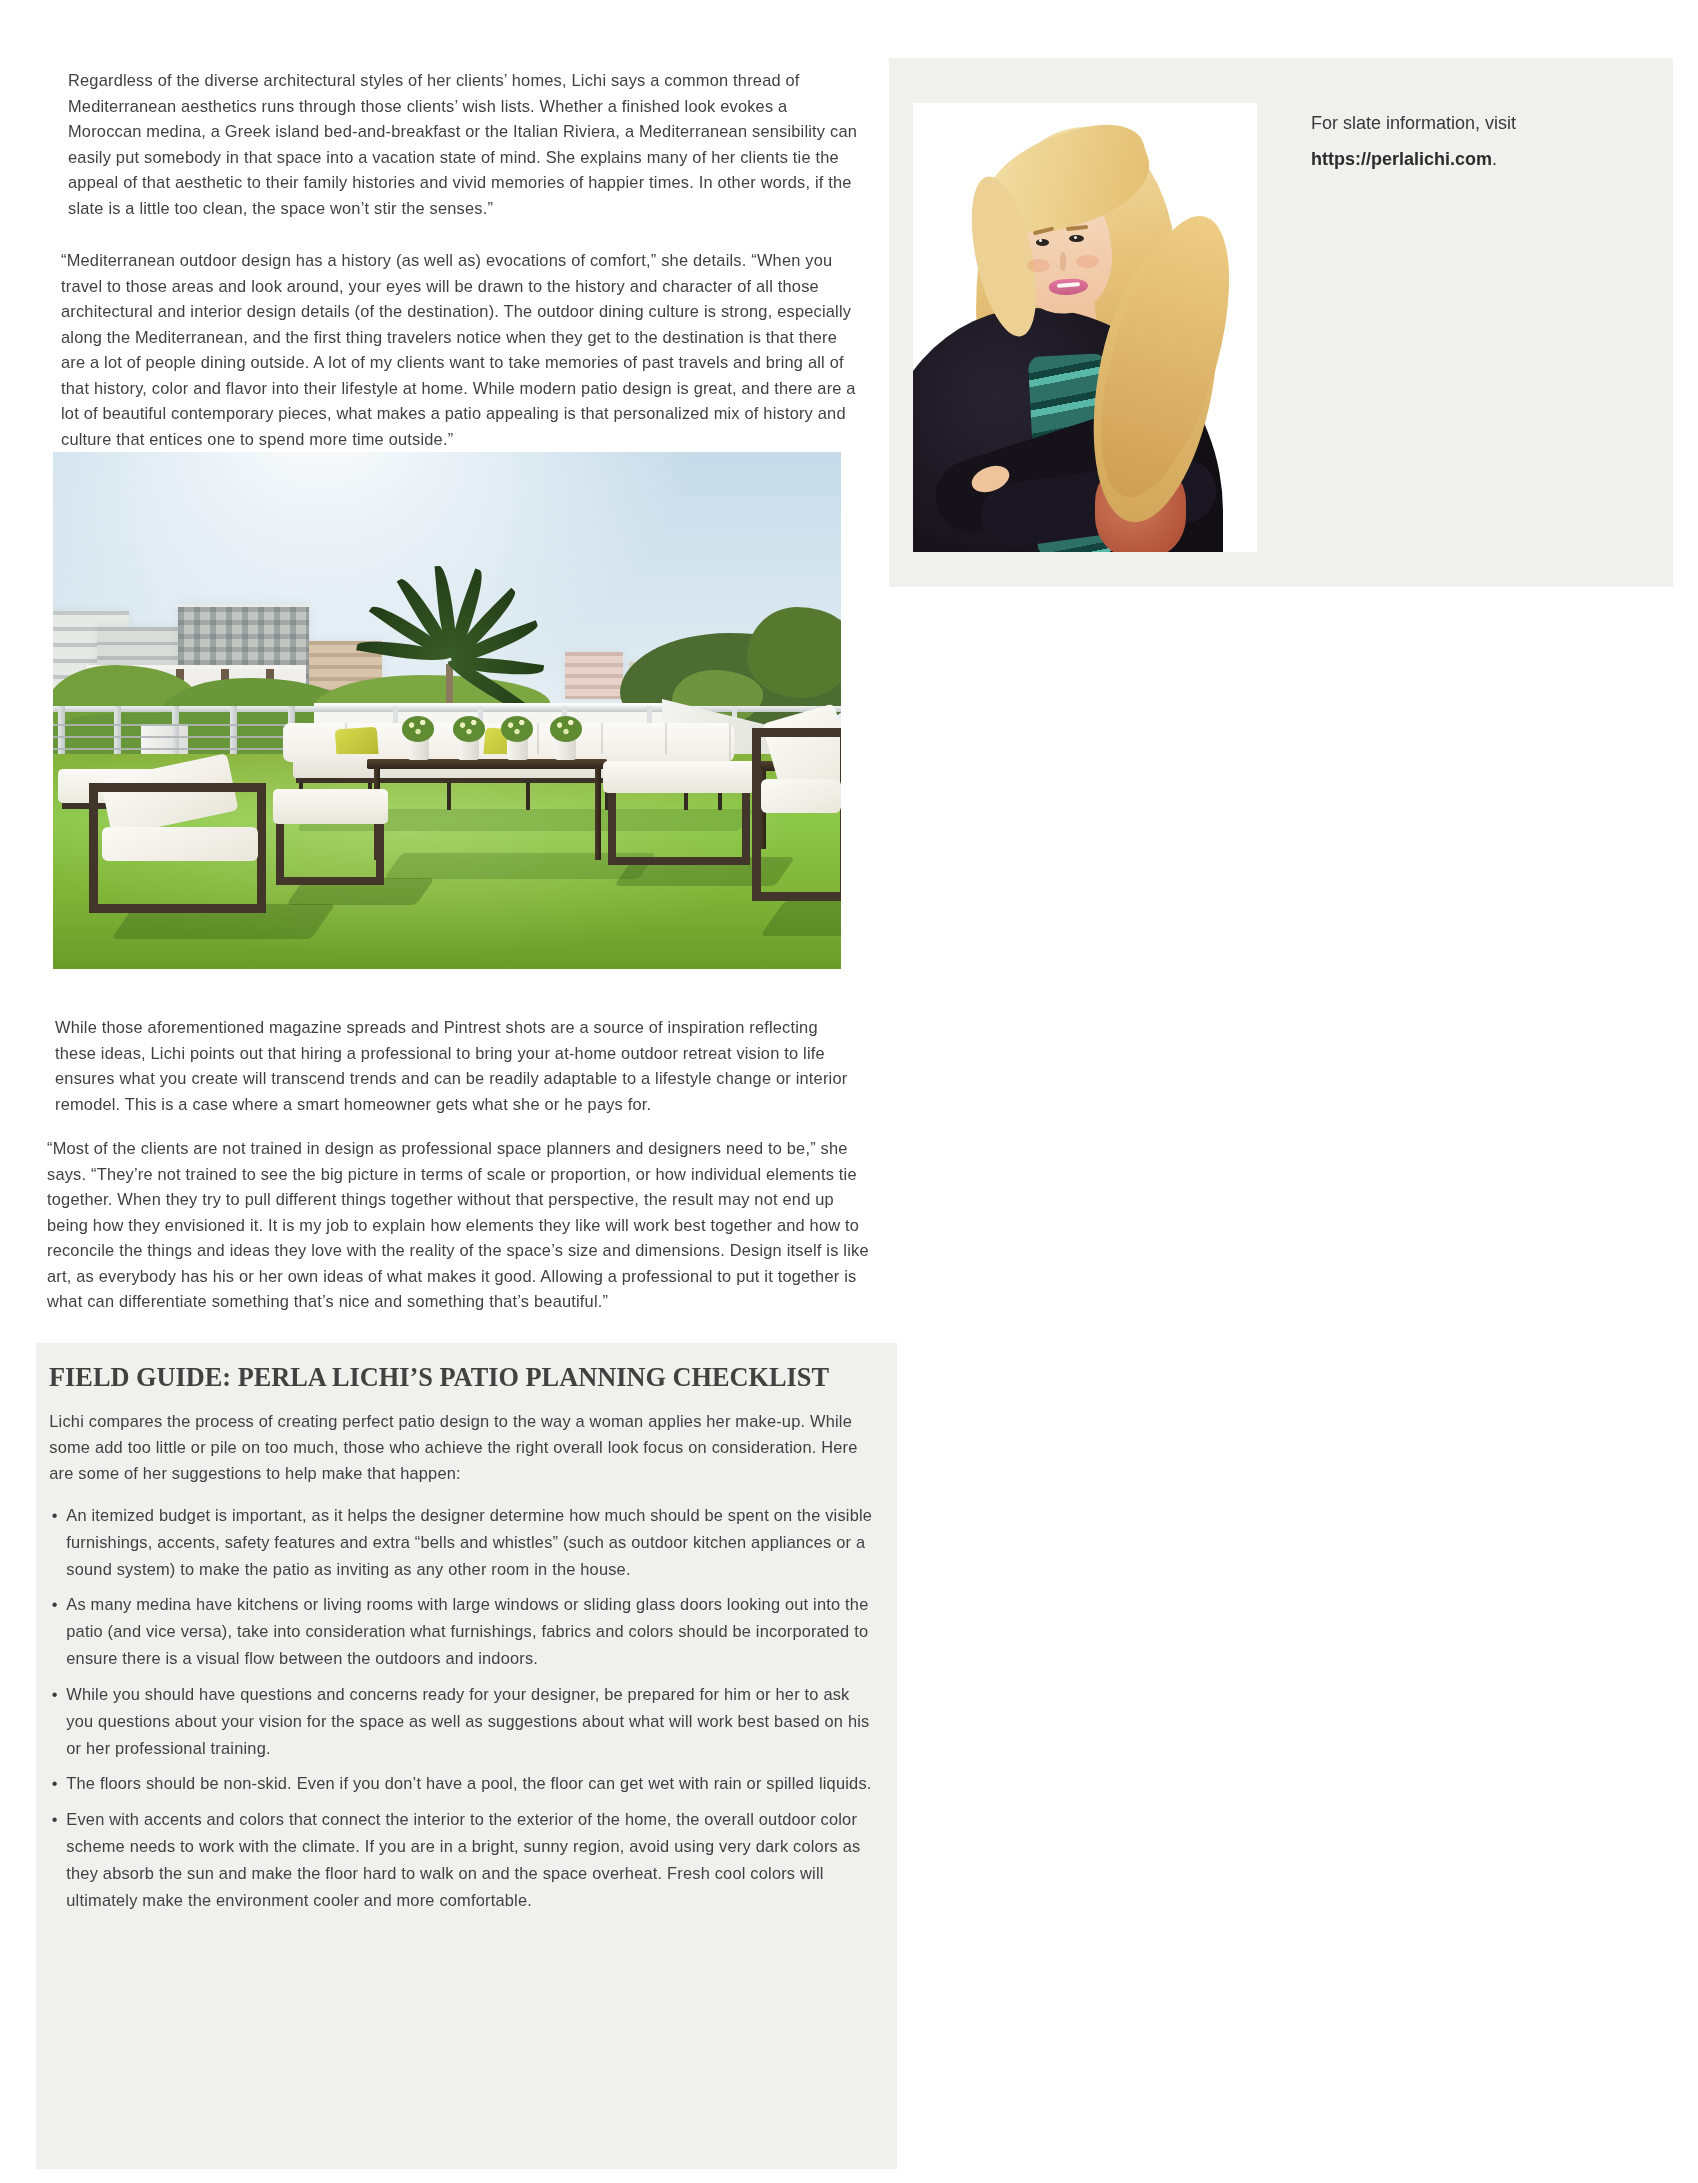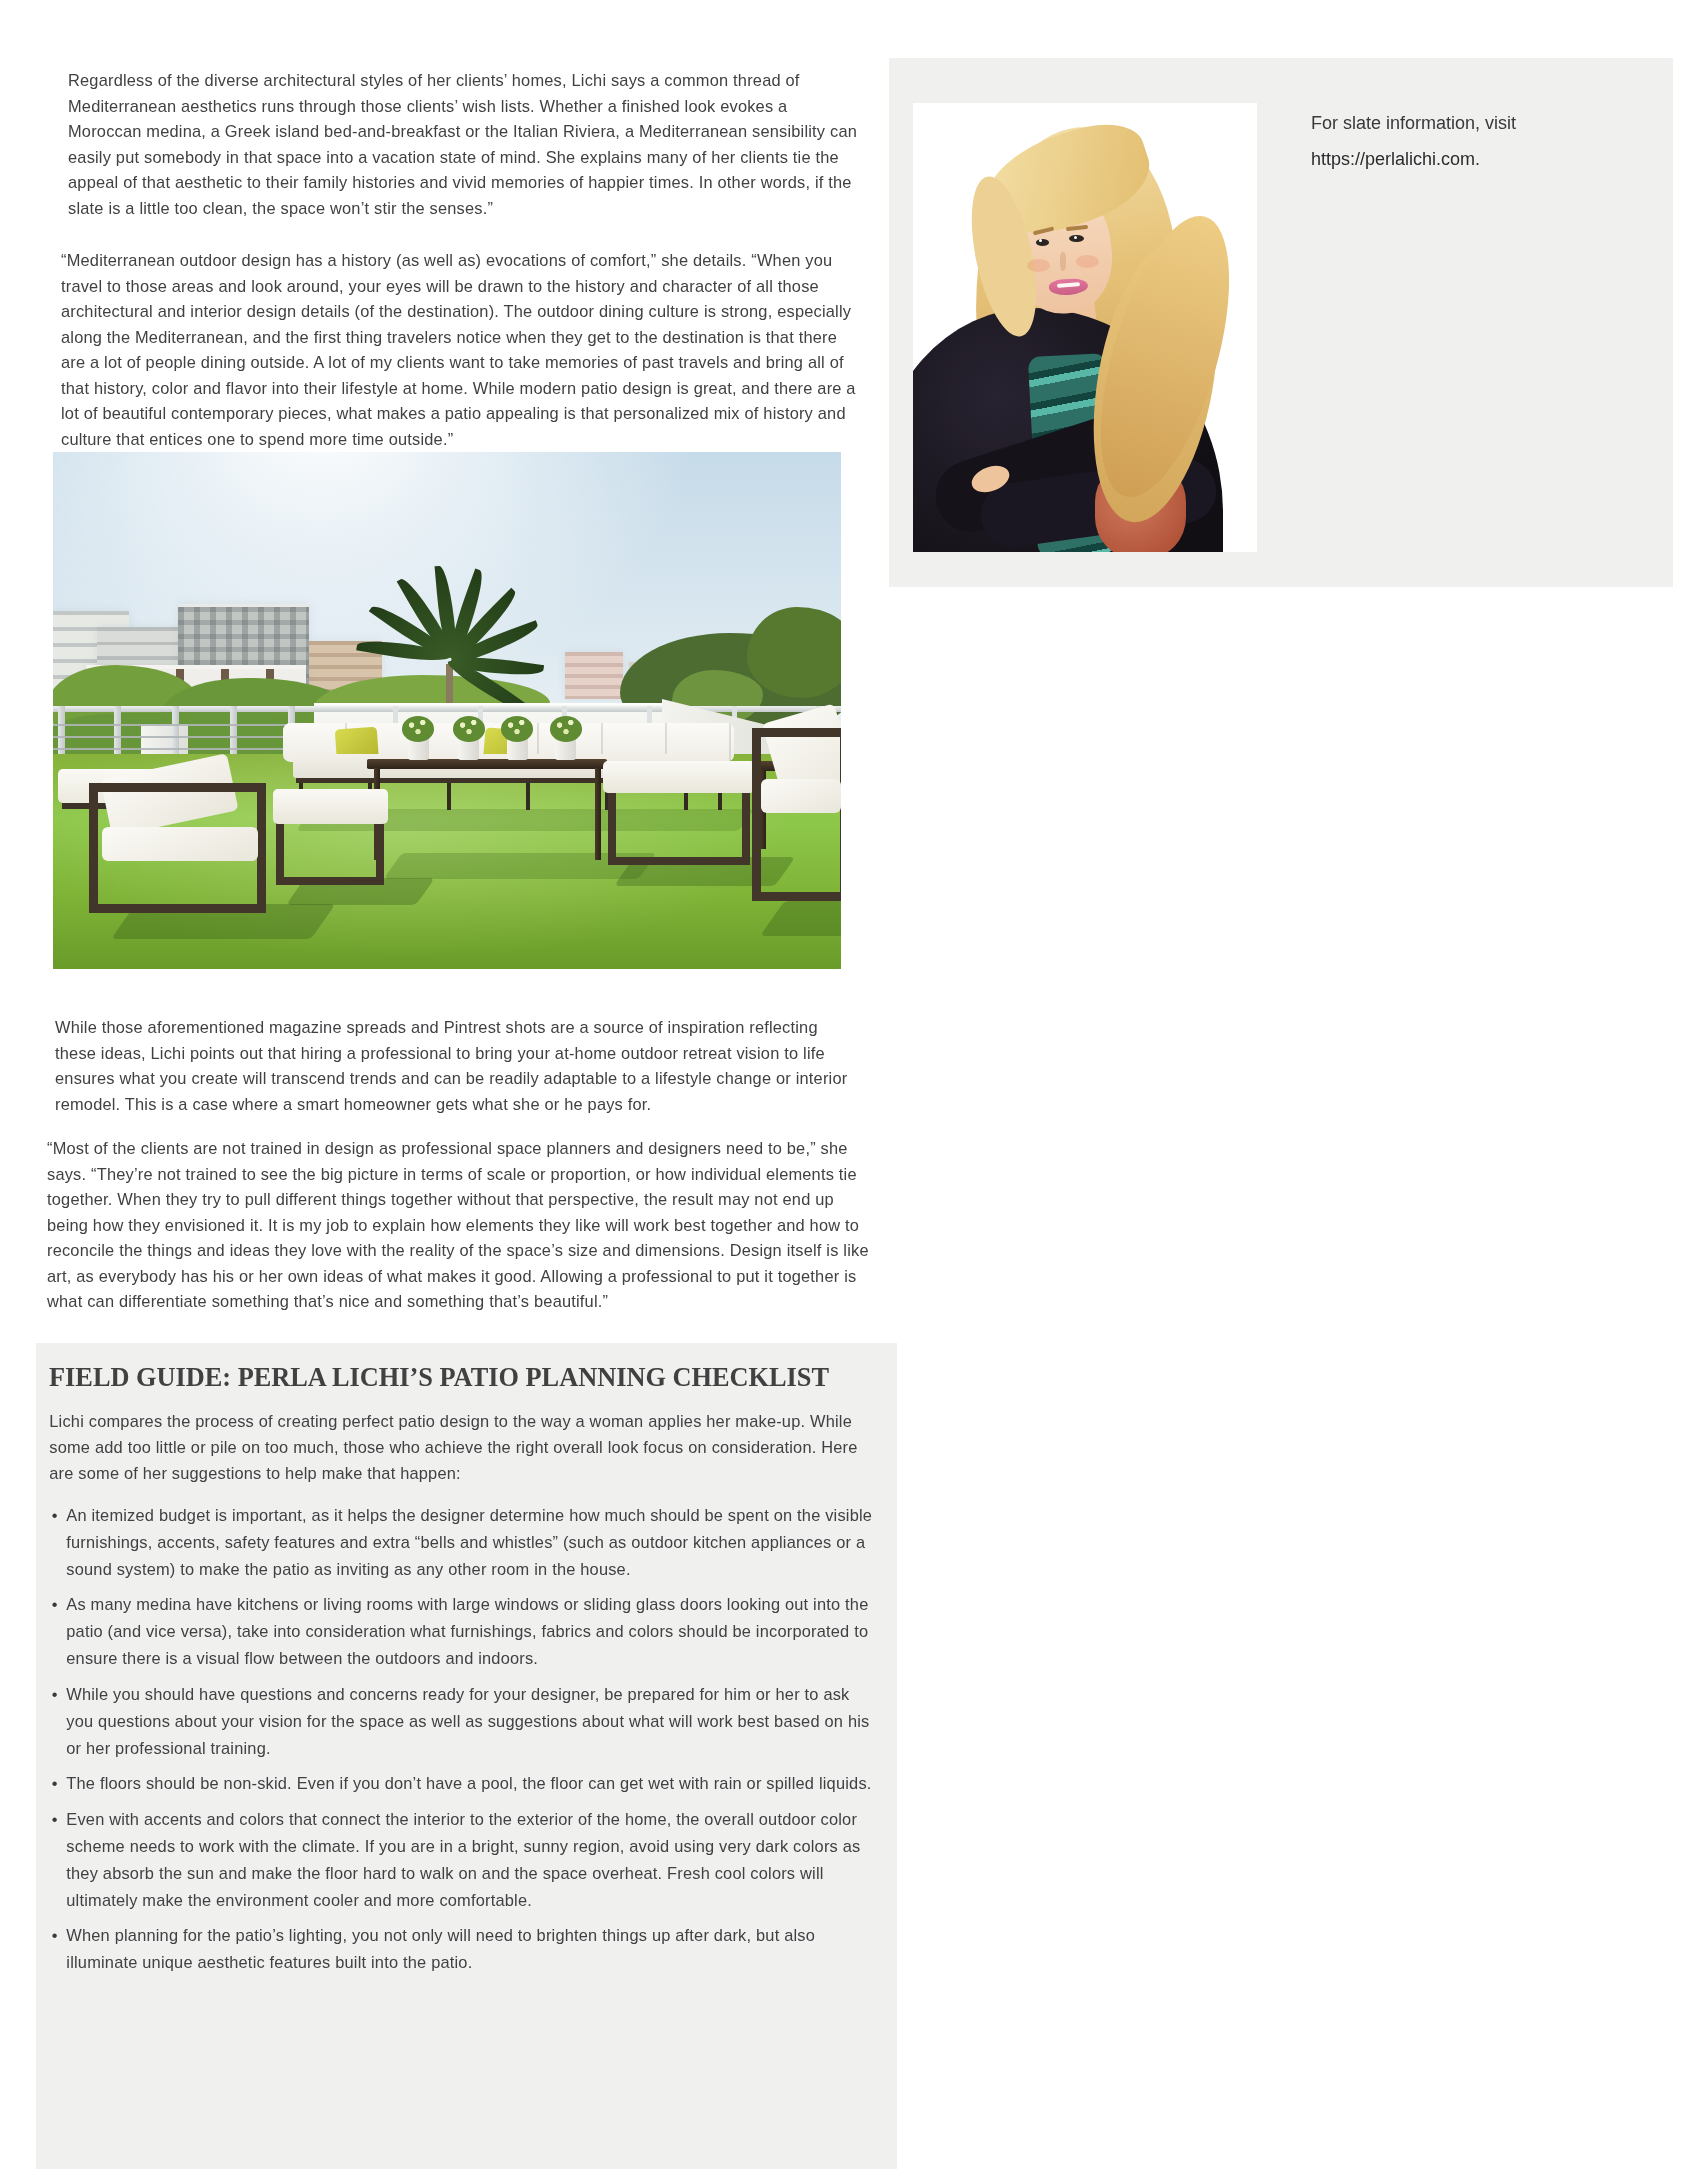--- a/index.html
+++ b/index.html
@@ -36,21 +36,21 @@
   }
   .fg-list li::before{
     content:"•";position:absolute;left:2.4px;top:0;color:#3a3a3c;font-size:16.4px;
   }
 
   
   .side-panel{position:absolute;left:889px;top:58px;width:784px;height:529px;background:#f0f0ef;}
   .portrait{position:absolute;left:24px;top:45px;width:344px;height:449px;background:#ffffff;overflow:hidden;}
   .side-info{position:absolute;left:422px;top:53px;width:327px;font-size:18px;line-height:24px;color:#38383a;}
   .side-info .line2{margin-top:12px;}
-  .side-info b{font-weight:400;color:#2c2c2e;}
+  .side-info b{font-weight:700;color:#2c2c2e;}
 
   
   .patio{position:absolute;left:53px;top:452px;width:788px;height:517px;overflow:hidden;background:#e8eff3;}
   .patio *{position:absolute;}
   .sky{inset:0;background:
     radial-gradient(ellipse 606px 461px at 34% -6%, rgba(255,255,255,.97), rgba(255,255,255,0) 62%),
     linear-gradient(180deg,#c6dbe9 0%,#d8e6ef 30%,#ebf2f5 58%,#f5f7f6 80%);}
   .bld{box-shadow:0 0 8.5px rgba(120,130,140,.12);}
   .b1{left:-3.6px;top:159px;width:80px;height:100px;background:
       repeating-linear-gradient(180deg, rgba(110,120,128,.30) 0 4.2px, rgba(0,0,0,0) 4.2px 16px),#e7e9e5;}
@@ -276,21 +276,20 @@
 
 <section class="field-guide">
   <h2 class="fg-heading">FIELD GUIDE: PERLA LICHI’S PATIO PLANNING CHECKLIST</h2>
   <p class="fg-intro">Lichi compares the process of creating perfect patio design to the way a woman applies her make-up. While some add too little or pile on too much, those who achieve the right overall look focus on consideration. Here are some of her suggestions to help make that happen:</p>
   <ul class="fg-list">
     <li>An itemized budget is important, as it helps the designer determine how much should be spent on the visible furnishings, accents, safety features and extra “bells and whistles” (such as outdoor kitchen appliances or a sound system) to make the patio as inviting as any other room in the house.</li>
     <li>As many medina have kitchens or living rooms with large windows or sliding glass doors looking out into the patio (and vice versa), take into consideration what furnishings, fabrics and colors should be incorporated to ensure there is a visual flow between the outdoors and indoors.</li>
     <li>While you should have questions and concerns ready for your designer, be prepared for him or her to ask you questions about your vision for the space as well as suggestions about what will work best based on his or her professional training.</li>
     <li>The floors should be non-skid. Even if you don’t have a pool, the floor can get wet with rain or spilled liquids.</li>
     <li>Even with accents and colors that connect the interior to the exterior of the home, the overall outdoor color scheme needs to work with the climate. If you are in a bright, sunny region, avoid using very dark colors as they absorb the sun and make the floor hard to walk on and the space overheat. Fresh cool colors will ultimately make the environment cooler and more comfortable.</li>
-    <li>When planning for the patio’s lighting, you not only will need to brighten things up after dark, but also illuminate unique aesthetic features built into the patio.</li>
   </ul>
 </section>
 
 <aside class="side-panel">
   <div class="portrait">
     <div class="hair-back"></div>
     <div class="neck"></div>
     <div class="sweater"></div>
     <div class="teal"></div>
     <div class="arm1"></div>

